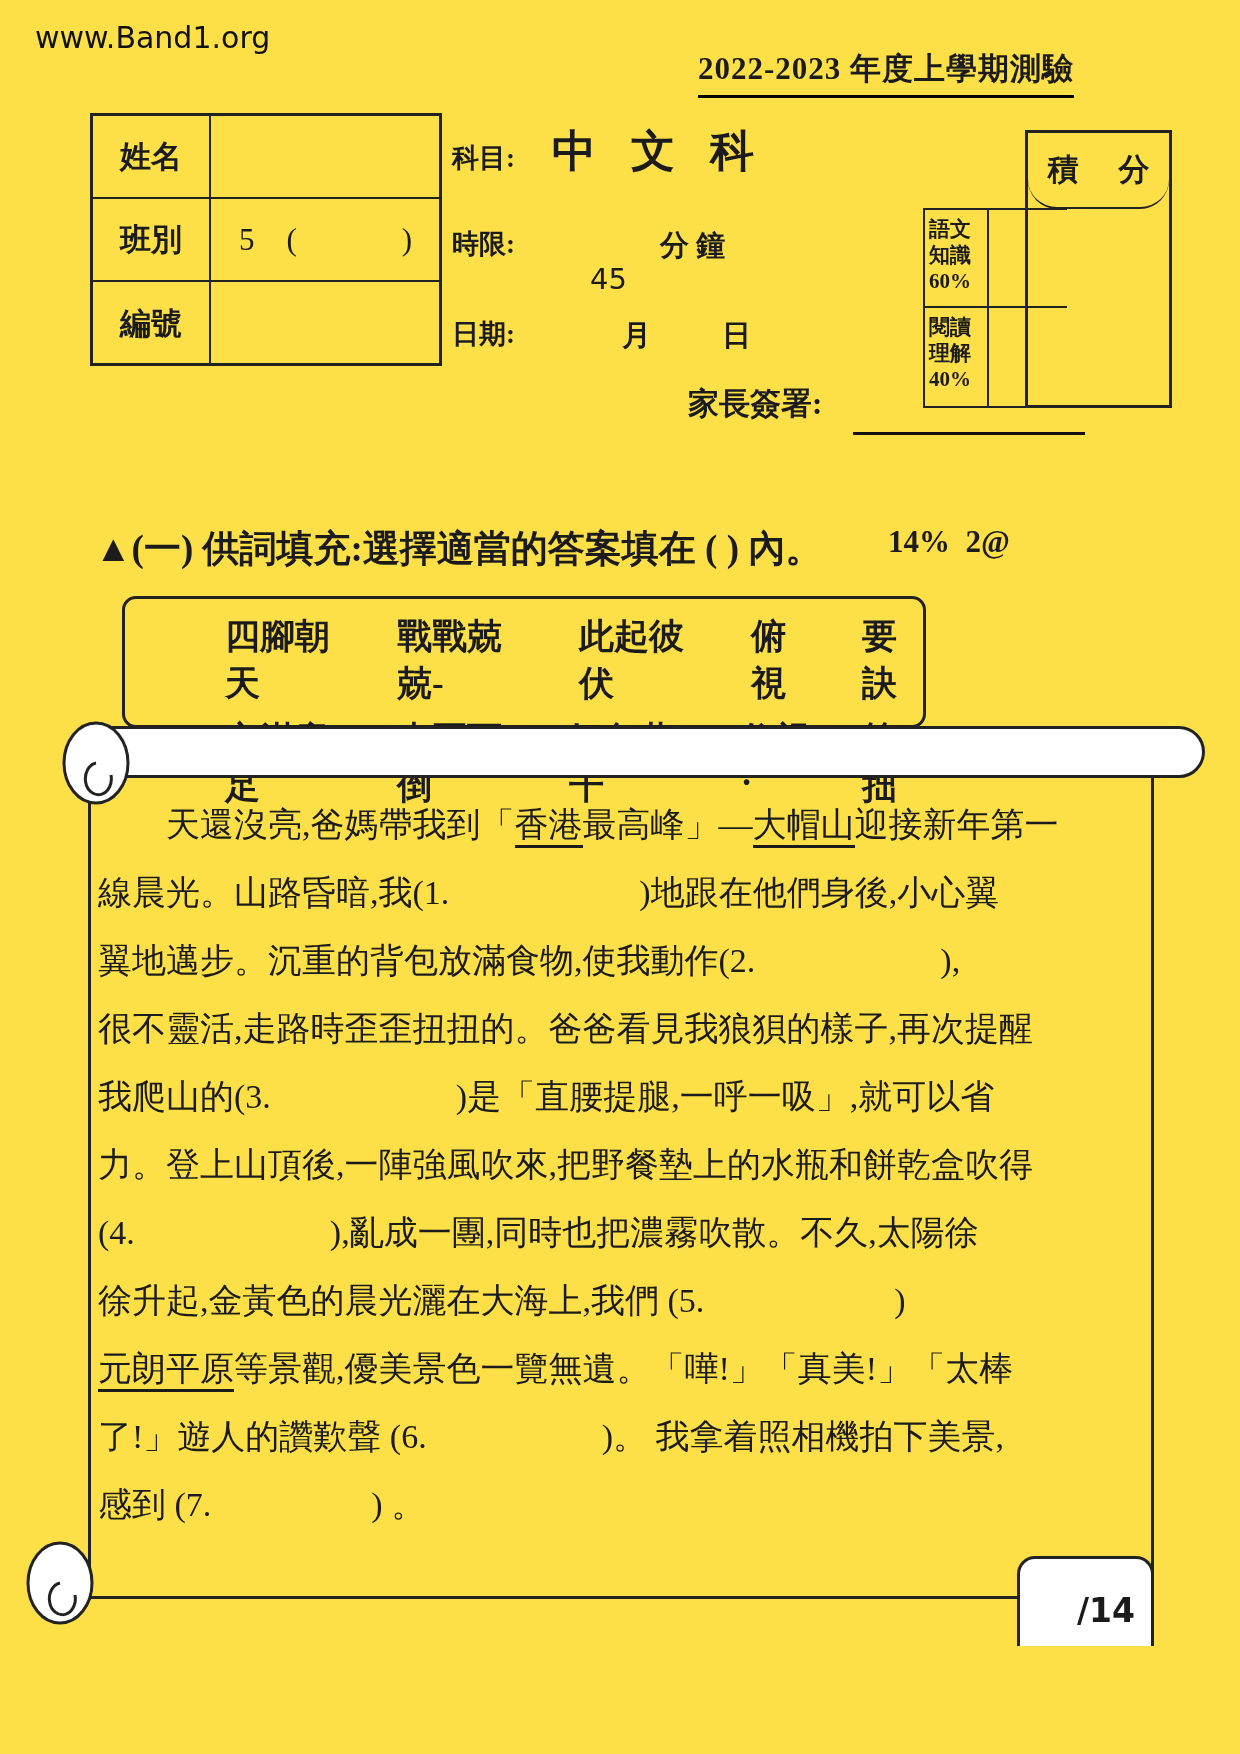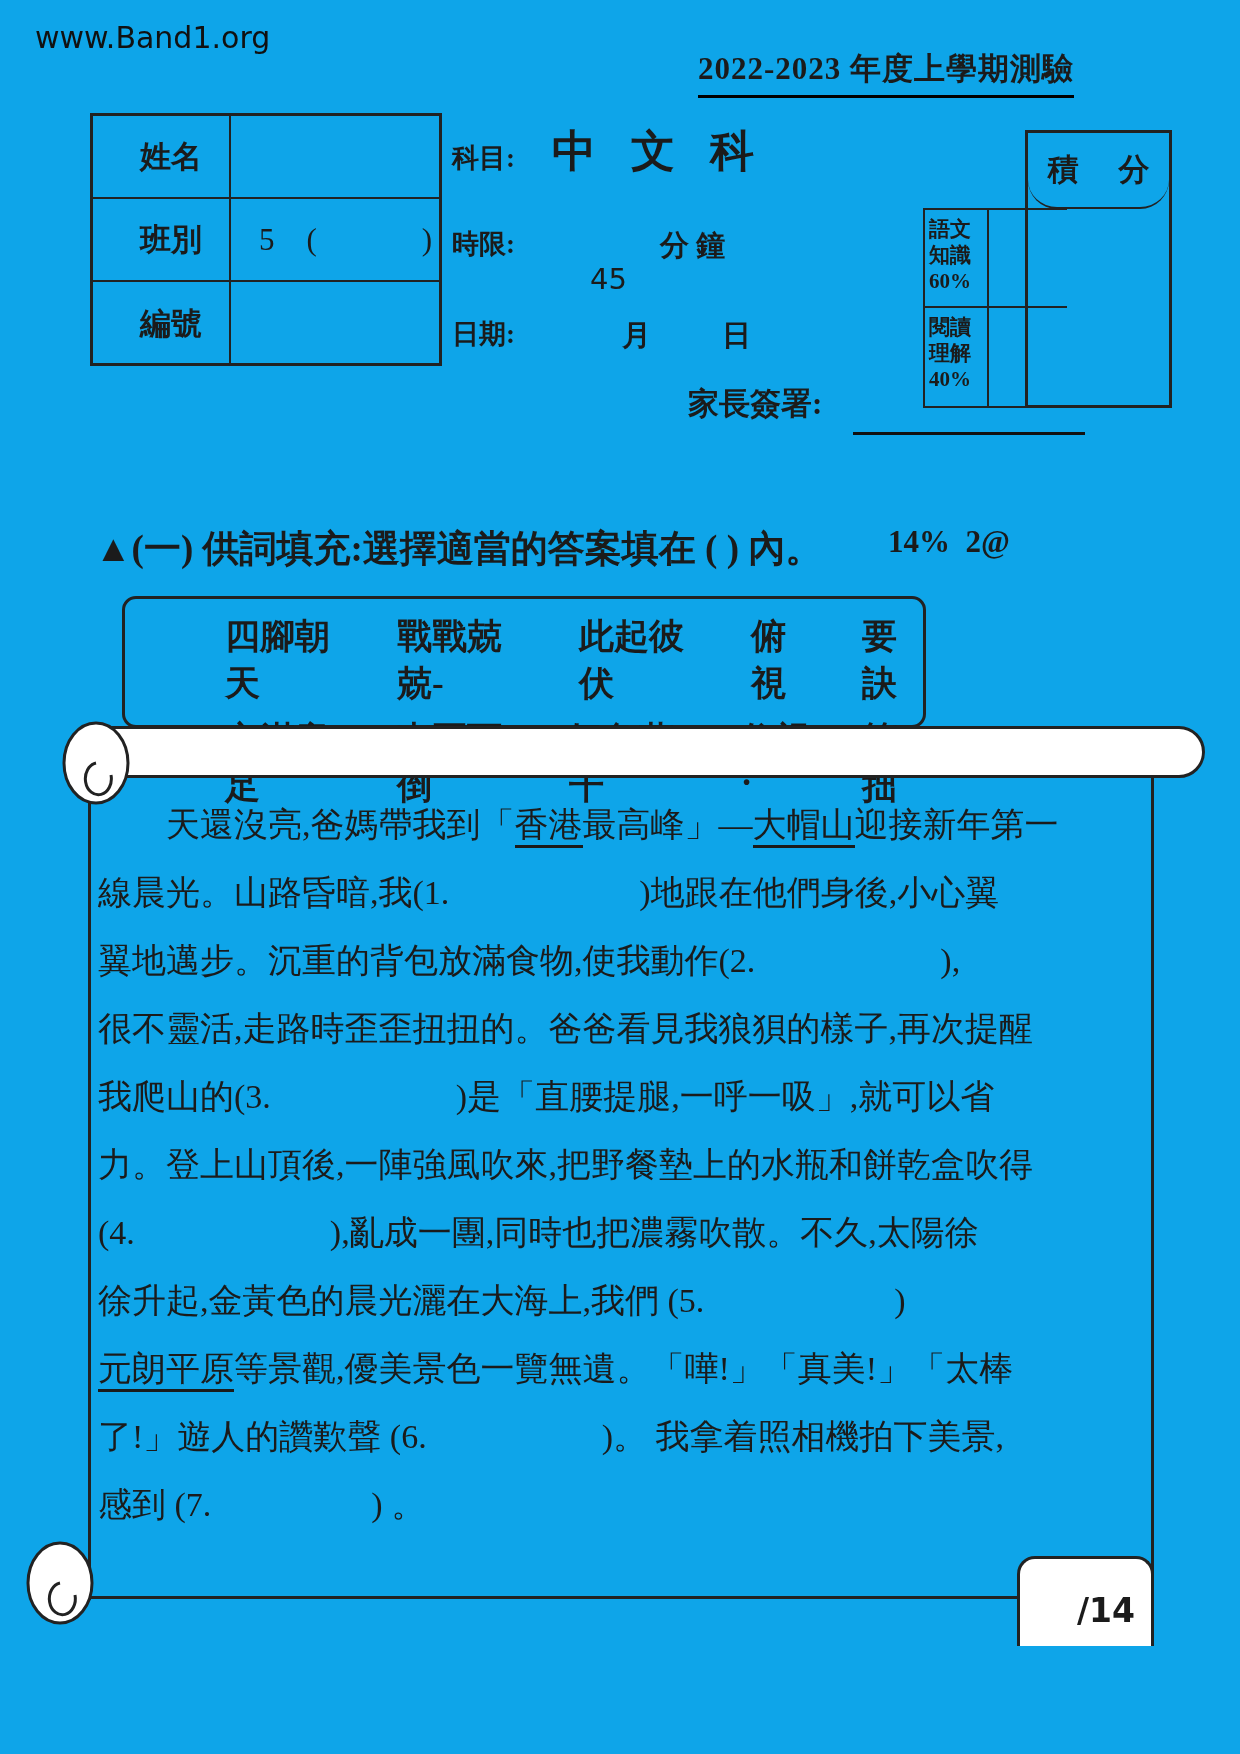--- a/index.html
+++ b/index.html
@@ -1,36 +1,36 @@
 <!DOCTYPE html>
 <html><head>
 <meta charset="utf-8">
 <style>
   * { box-sizing: border-box; margin: 0; padding: 0; }
   html,body { background:#fff; }
   .page {
     position: relative;
     width: 1240px; height: 1754px;
     margin: 0 auto;
-    background: #0ea5e9;
+    background: #fde047;
     color: #1b1b1b;
     font-family: "Liberation Serif", "DejaVu Serif", serif;
     overflow: hidden;
   }
   .abs { position: absolute; }
   .watermark { left:35px; top:20px; font-size:30px; font-family:"DejaVu Sans", sans-serif; color:#111; }
   .term-title { left:698px; top:48px; font-size:31px; font-weight:700; letter-spacing:1px;
                 border-bottom:3px solid #000000; padding-bottom:5px; white-space:pre; }
 
   
   .info-table { left:90px; top:113px; width:352px; height:253px; border:3px solid #222; }
   .it-row { display:flex; height:83px; border-bottom:2px solid #222; }
   .it-row:last-child { border-bottom:none; }
   .it-label { width:118px; border-right:2px solid #222; display:flex; align-items:center; justify-content:center;
-              font-size:31px; font-weight:600;margin-left:20px; }
+              font-size:31px; font-weight:600; }
   .it-value { flex:1; display:flex; align-items:center; font-size:31px; }
   .class-val { display:flex; align-items:center; width:100%; padding-left:28px; }
   .class-val .open { margin-left:32px; }
   .class-val .close { margin-left:105px; }
 
   .lbl { font-size:27px; font-weight:600; }
   .subject-value { font-size:44px; font-weight:700; white-space:pre; letter-spacing:12px; }
   .plain { font-size:29px; }
   .pre { white-space:pre; }
 

